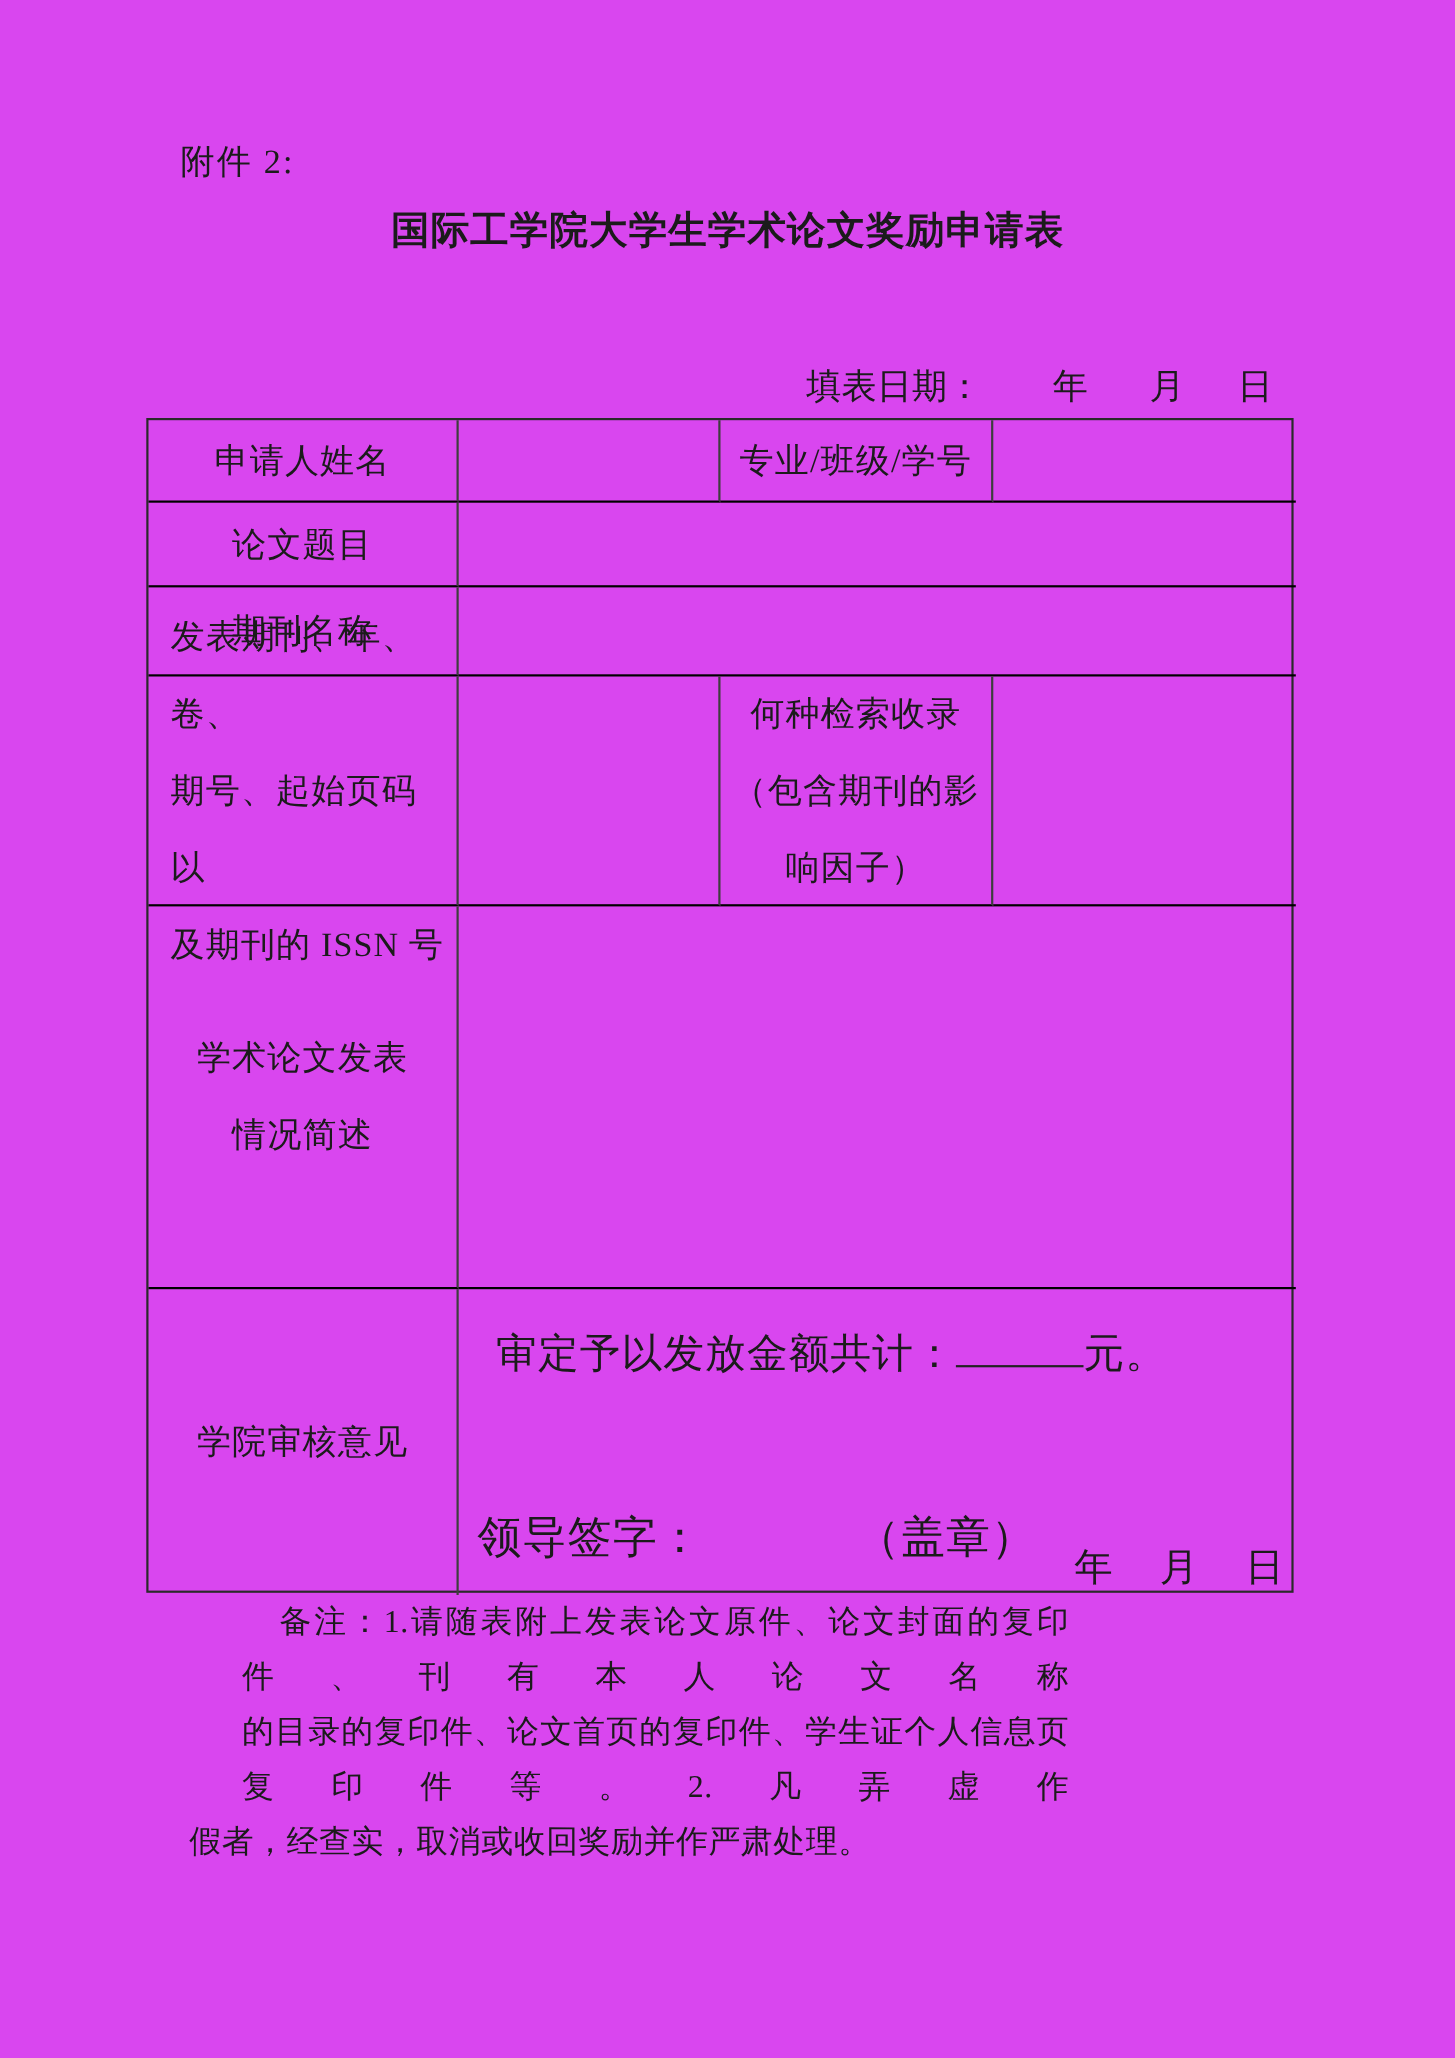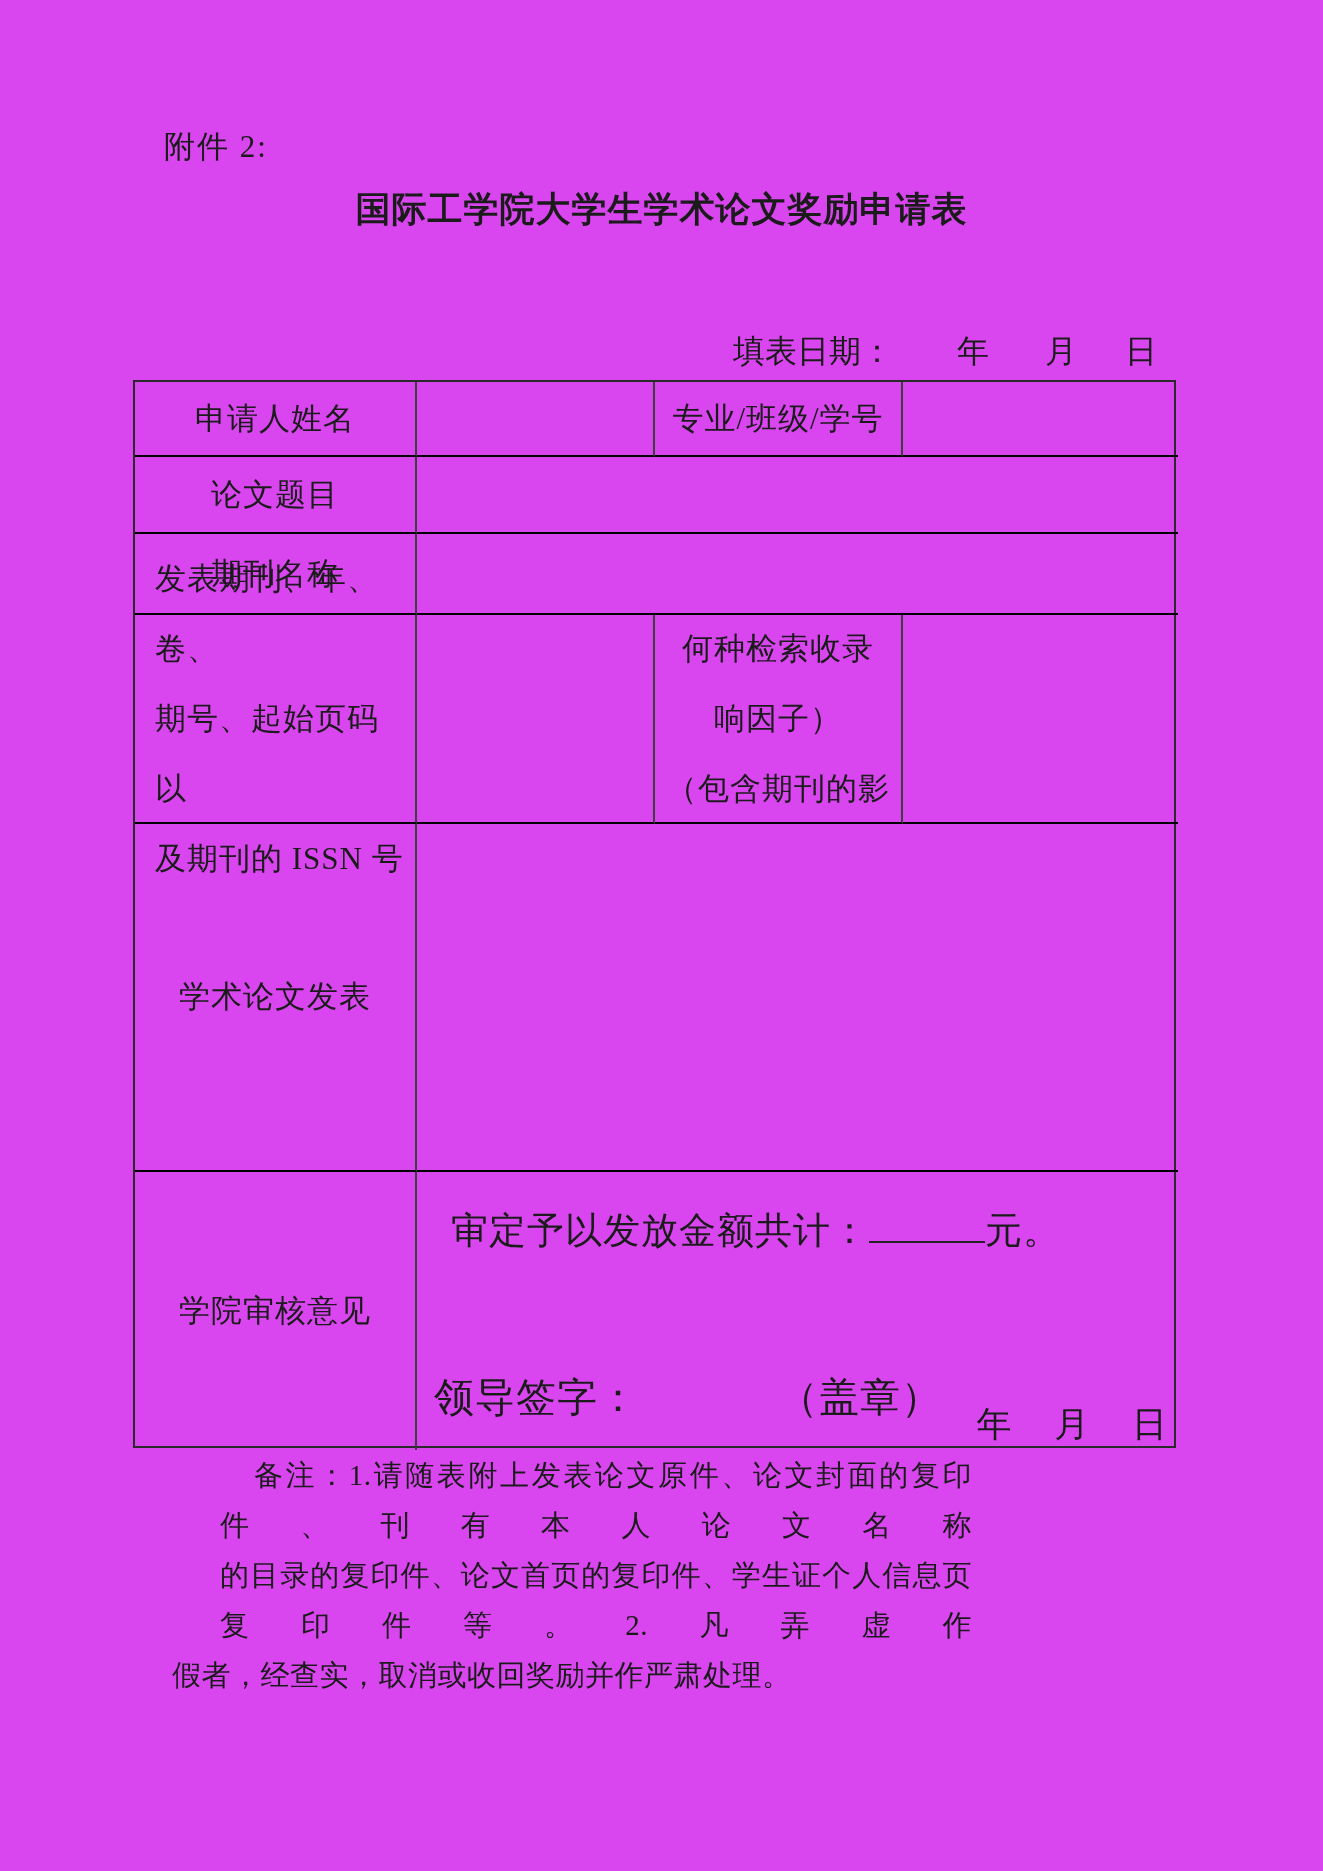--- a/index.html
+++ b/index.html
@@ -83,29 +83,30 @@
       <div class="multiline">
         <div>发表期刊、年、卷、</div>
         <div>期号、起始页码以</div>
         <div>及期刊的 ISSN 号</div>
       </div>
     </div>
     <div class="cell"></div>
     <div class="cell">
       <div class="multiline">
         <div>何种检索收录</div>
+        <div>（包含期刊的影</div>
         <div>响因子）</div>
-        <div>（包含期刊的影</div>
       </div>
     </div>
     <div class="cell last-col"></div>
 
     <div class="cell">
       <div class="multiline">
         <div>学术论文发表</div>
+        <div>情况简述</div>
       </div>
     </div>
     <div class="cell span3 last-col"></div>
 
     <div class="cell last-row">学院审核意见</div>
     <div class="cell span3 last-col last-row review-cell">
       <div class="amount-line">
         <span>审定予以发放金额共计：</span><span class="blank-underline"></span><span>元。</span>
       </div>
       <div class="sign-line">

